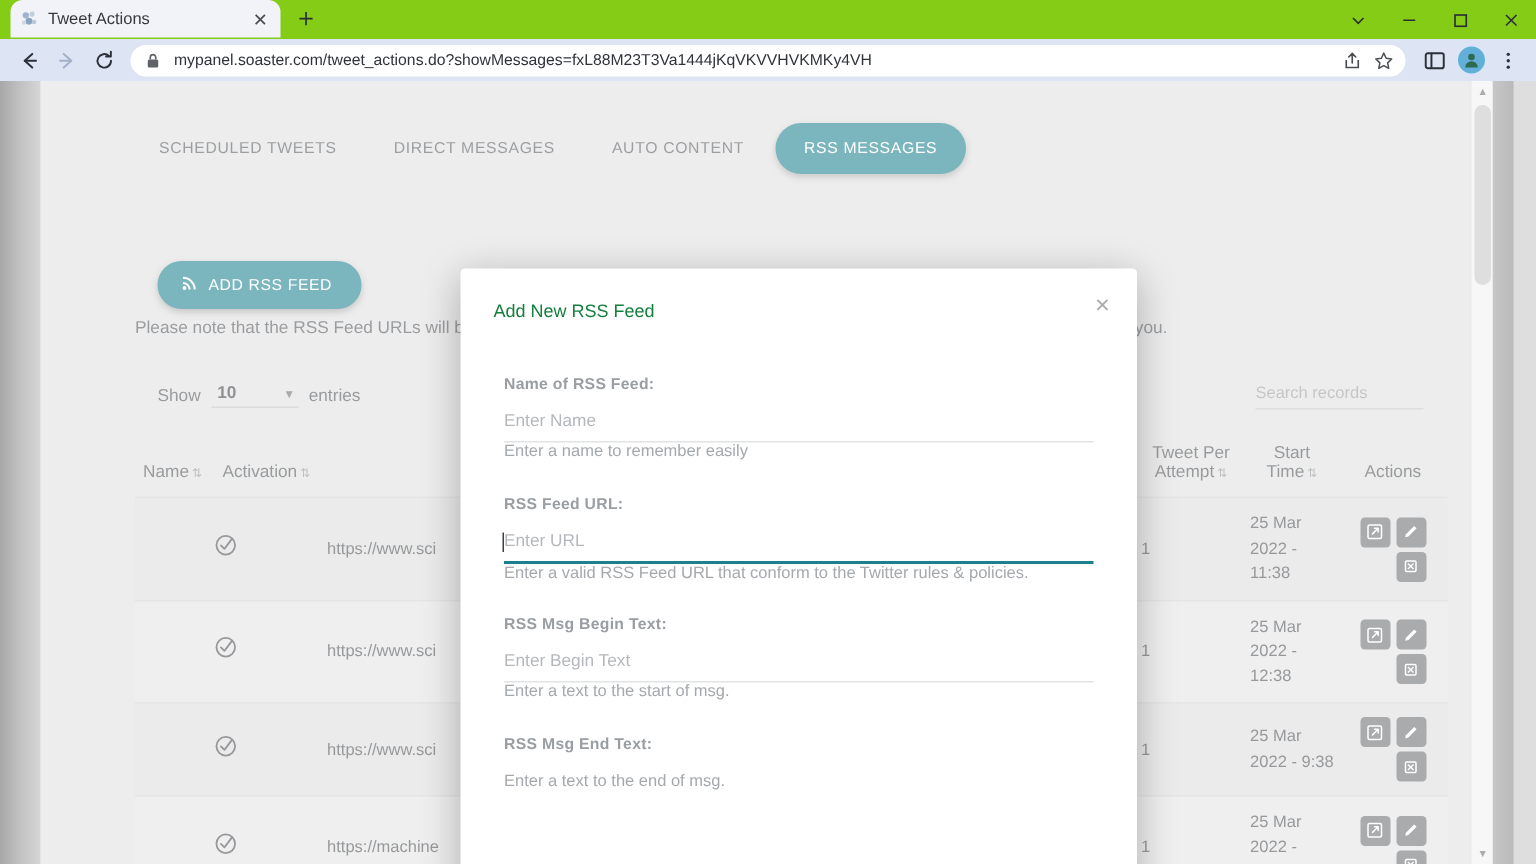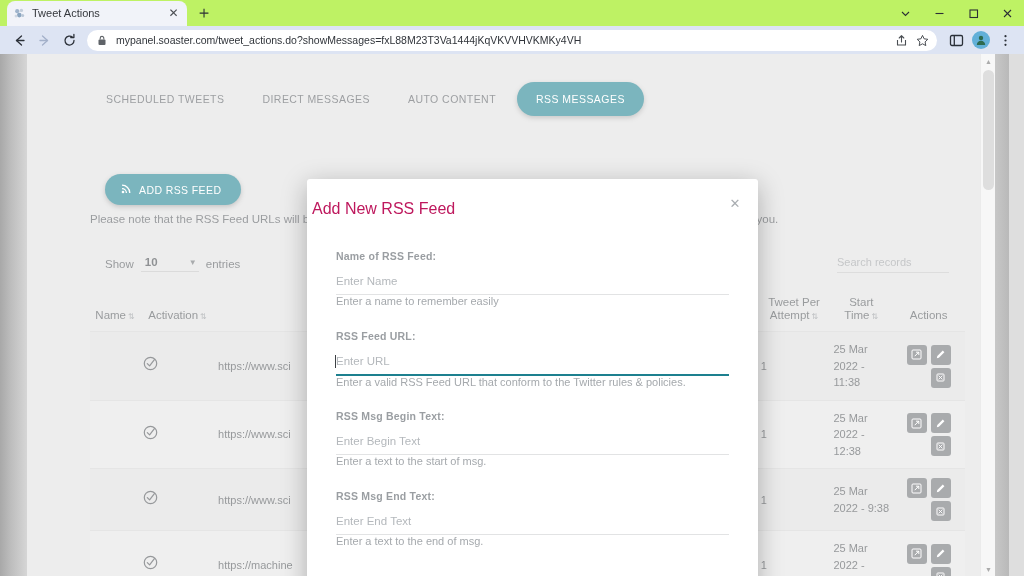--- a/index.html
+++ b/index.html
@@ -7,21 +7,21 @@
     width: 1024px; height: 576px;
     overflow: hidden;
     font-family: "Liberation Sans", sans-serif;
     background: #c8d3ea;
   }
 
   
   .browser { width: 1024px; height: 576px; position: relative; }
 
   .titlebar {
-    height: 26px; background: #bef264; display: flex; align-items: center;
+    height: 26px; background: #84cc16; display: flex; align-items: flex-start;
     position: relative;
   }
   .tab {
     height: 25px; width: 180px; margin-left: 7px;
     background: #f1f3f9; border-radius: 8px 8px 0 0;
     display: flex; align-items: center; padding: 0 6px; gap: 6px;
     position: relative; z-index: 2;
   }
   .tab-favicon {
     width: 13px; height: 13px; flex: 0 0 13px; position: relative;
@@ -187,22 +187,22 @@
 
   
   .modal-scrim { position: absolute; inset: 0; background: rgba(255,255,255,0.42); }
   .modal {
     position: absolute; left: 280px; top: 125px; width: 451px; height: 449px;
     background: #fff; border-radius: 3px 3px 0 0;
     box-shadow: 0 6px 26px rgba(0,0,0,.28);
     overflow: hidden;
   }
   .modal-title {
-    position: absolute; left: 285px; top: 146px;
-    font-size: 16px; color: #be185d; font-weight: 400;
+    position: absolute; left: 302px; top: 146px;
+    font-size: 12px; color: #15803d; font-weight: 400;
   }
   .modal-close {
     position: absolute; left: 700px; top: 141px; width: 16px; height: 16px;
     display: flex; align-items: center; justify-content: center;
     color: #a9adb1; font-size: 13px;
   }
   .modal-body {
     position: absolute; left: 309px; top: 196px; width: 393px;
   }
   .field { margin-bottom: 22.5px; }
@@ -556,20 +556,19 @@
             <div class="field-input focused">Enter URL<span class="caret-bar"></span></div>
             <div class="field-help">Enter a valid RSS Feed URL that conform to the Twitter rules &amp; policies.</div>
           </div>
           <div class="field">
             <div class="field-label">RSS Msg Begin Text:</div>
             <div class="field-input">Enter Begin Text</div>
             <div class="field-help">Enter a text to the start of msg.</div>
           </div>
           <div class="field">
             <div class="field-label">RSS Msg End Text:</div>
-            <div class="field-input">Enter End Text</div>
             <div class="field-help">Enter a text to the end of msg.</div>
           </div>
         </div>
 
     </div>
   </div>
 </div>
 
 </body></html>

